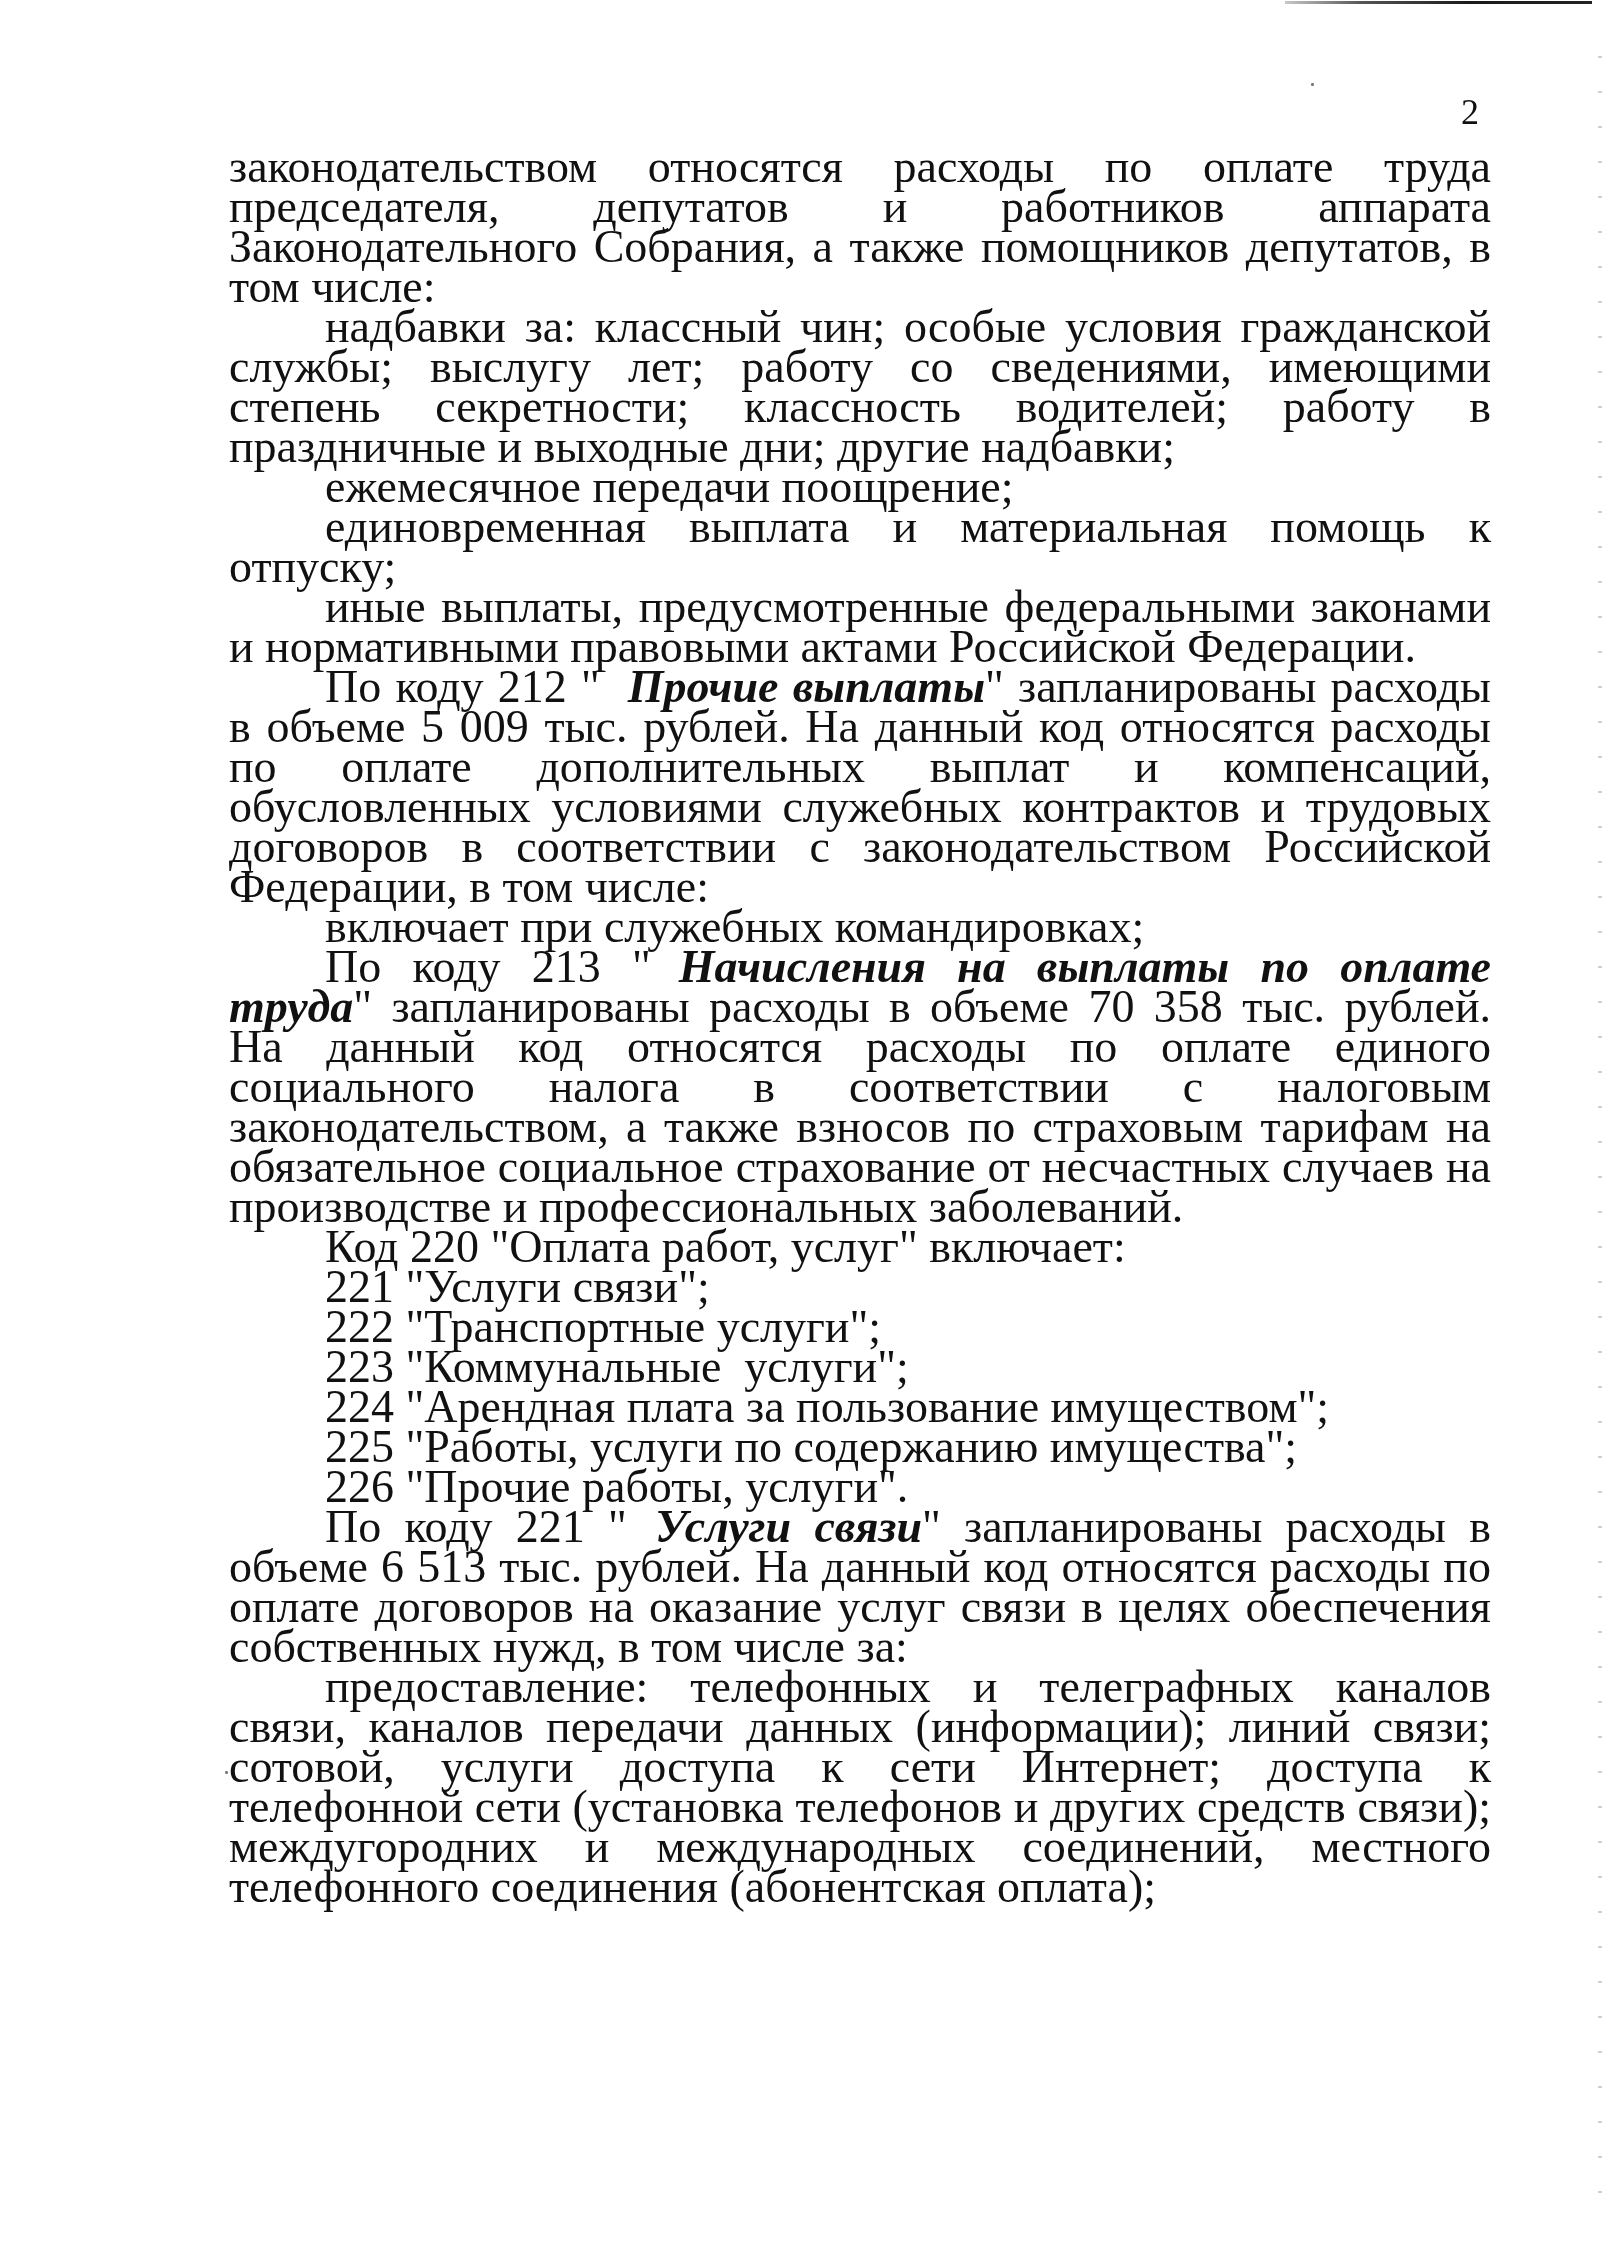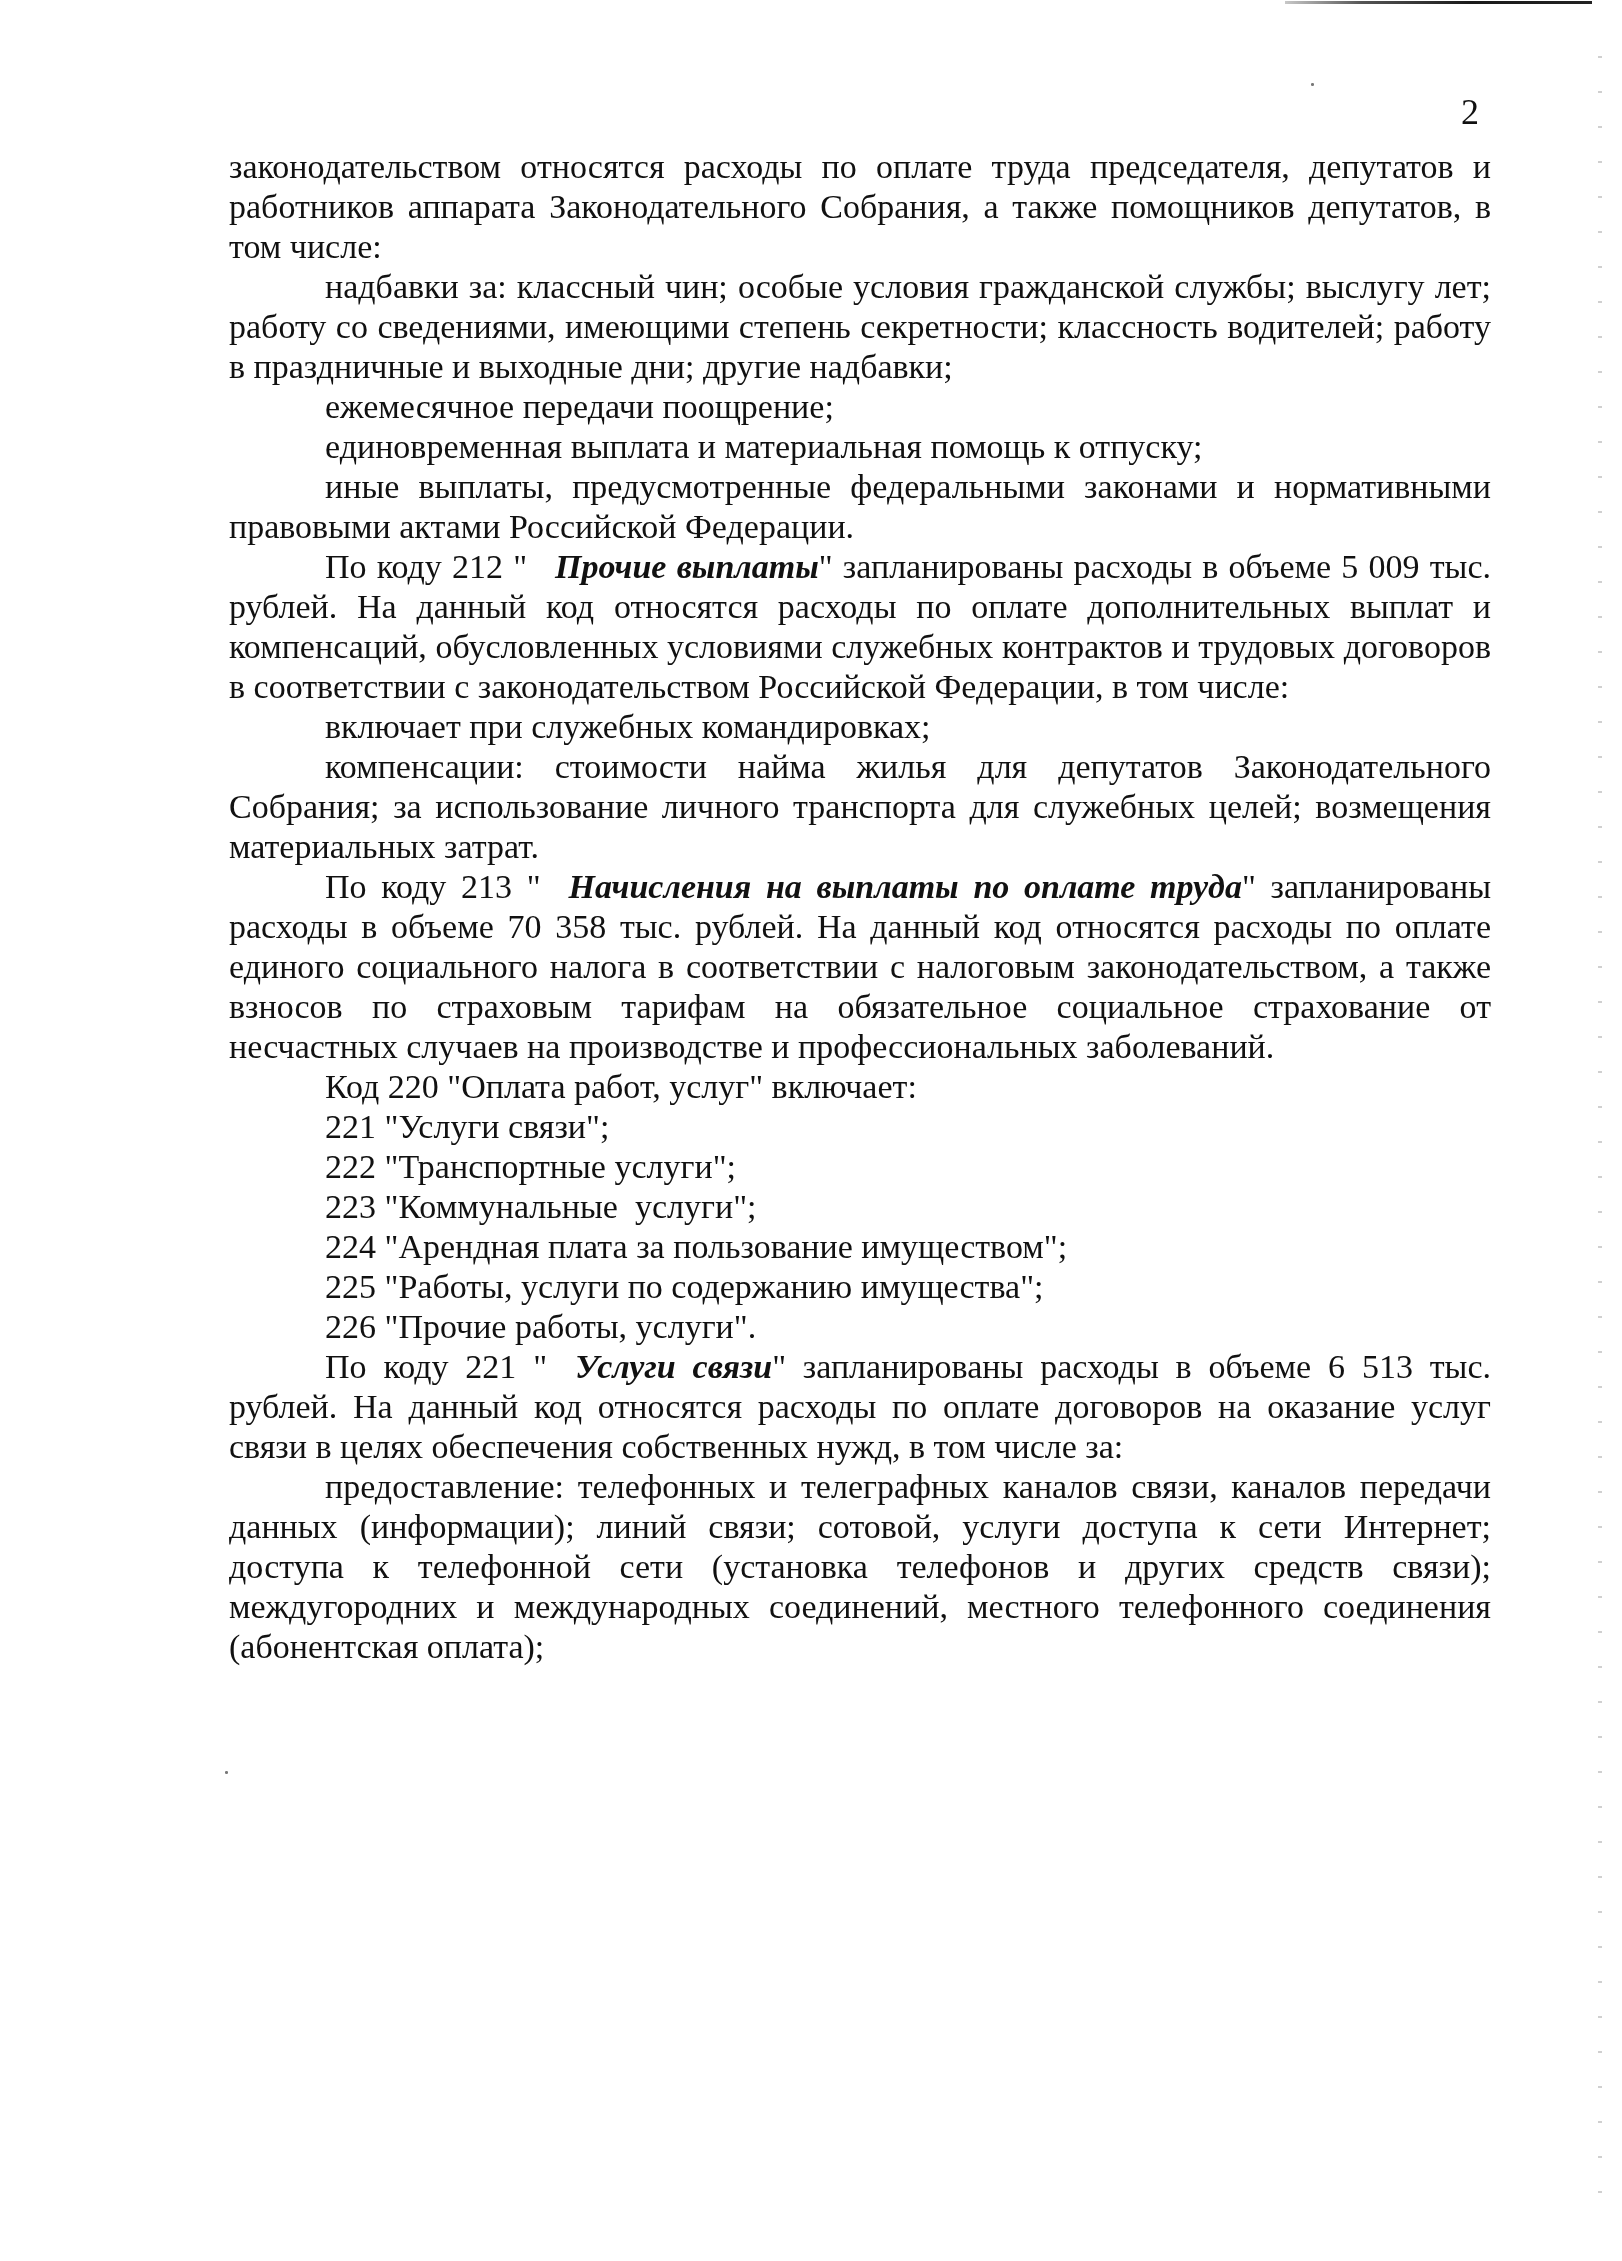--- a/index.html
+++ b/index.html
@@ -9,21 +9,21 @@
     background: linear-gradient(90deg, #c8c8c8 0%, #555 25%, #1a1a1a 60%, #222 100%);
   }
   .page-number {
     position: absolute; left: 1461px; top: 91px;
     font-family: "Liberation Serif", "DejaVu Serif", serif;
     font-size: 36px; color: #111;
   }
   .body-text {
     position: absolute; left: 229px; top: 147px; width: 1262px;
     font-family: "Liberation Serif", "DejaVu Serif", serif;
-    font-size: 34px; line-height: 40px; color: #111;
+    font-size: 46px; line-height: 40px; color: #111;
     text-align: justify;
   }
   .body-text p { margin: 0; }
   .indent { text-indent: 96px; }
   .bi { font-weight: bold; font-style: italic; margin-left: 28px; }
   .right-edge-noise {
     position: absolute; left: 1598px; top: 38px; width: 3.8px; height: 2174px;
     background: repeating-linear-gradient(180deg, transparent 0 18px, rgba(120,120,120,0.35) 18px 20px, transparent 20px 35px);
   }
   .speck { position: absolute; width: 2.6px; height: 2.6px; background: #777; border-radius: 50%; }
@@ -39,21 +39,20 @@
 <div class="page-number">2</div>
 
 <div class="body-text">
   <p>законодательством относятся расходы по оплате труда председателя, депутатов и работников аппарата Законодательного Собрания, а также помощников депутатов, в том числе:</p>
   <p class="indent">надбавки за: классный чин; особые условия гражданской службы; выслугу лет; работу со сведениями, имеющими степень секретности; классность водителей; работу в праздничные и выходные дни; другие надбавки;</p>
   <p class="indent">ежемесячное передачи поощрение;</p>
   <p class="indent">единовременная выплата и материальная помощь к отпуску;</p>
   <p class="indent">иные выплаты, предусмотренные федеральными законами и нормативными правовыми актами Российской Федерации.</p>
   <p class="indent"><span>По коду 212 "</span><span class="bi">Прочие выплаты</span><span>" запланированы расходы в объеме 5 009 тыс. рублей. На данный код относятся расходы по оплате дополнительных выплат и компенсаций, обусловленных условиями служебных контрактов и трудовых договоров в соответствии с законодательством Российской Федерации, в том числе:</span></p>
   <p class="indent">включает при служебных командировках;</p>
-  <p class="indent">компенсации: стоимости найма жилья для депутатов Законодательного Собрания; за использование личного транспорта для служебных целей; возмещения материальных затрат.</p>
   <p class="indent"><span>По коду 213 "</span><span class="bi">Начисления на выплаты по оплате труда</span><span>" запланированы расходы в объеме 70 358 тыс. рублей. На данный код относятся расходы по оплате единого социального налога в соответствии с налоговым законодательством, а также взносов по страховым тарифам на обязательное социальное страхование от несчастных случаев на производстве и профессиональных заболеваний.</span></p>
   <p class="indent">Код 220 "Оплата работ, услуг" включает:</p>
   <p class="indent">221 "Услуги связи";</p>
   <p class="indent">222 "Транспортные услуги";</p>
   <p class="indent" style="white-space:pre;">223 "Коммунальные  услуги";</p>
   <p class="indent">224 "Арендная плата за пользование имуществом";</p>
   <p class="indent">225 "Работы, услуги по содержанию имущества";</p>
   <p class="indent">226 "Прочие работы, услуги".</p>
   <p class="indent"><span>По коду 221 "</span><span class="bi">Услуги связи</span><span>" запланированы расходы в объеме 6 513 тыс. рублей. На данный код относятся расходы по оплате договоров на оказание услуг связи в целях обеспечения собственных нужд, в том числе за:</span></p>
   <p class="indent">предоставление: телефонных и телеграфных каналов связи, каналов передачи данных (информации); линий связи; сотовой, услуги доступа к сети Интернет; доступа к телефонной сети (установка телефонов и других средств связи); междугородних и международных соединений, местного телефонного соединения (абонентская оплата);</p>

